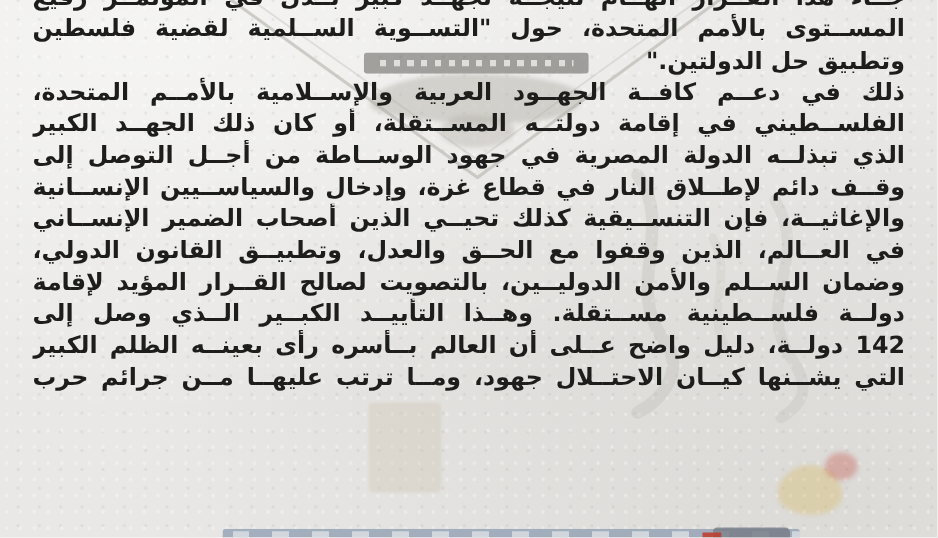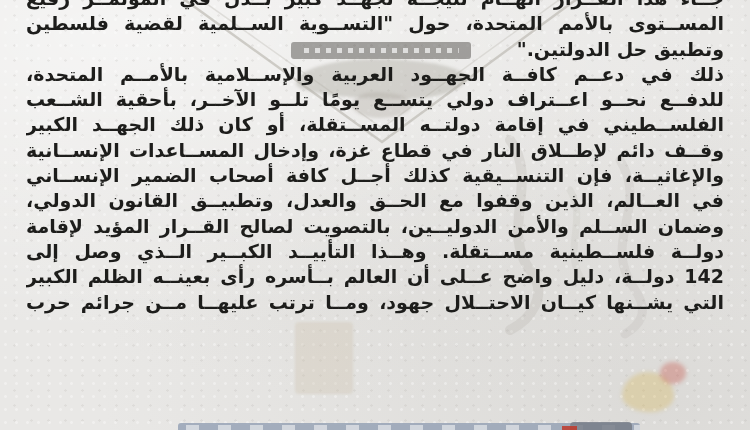--- a/index.html
+++ b/index.html
@@ -143,24 +143,24 @@
 
   <div class="footer-strip"></div>
   <div class="footer-gray-block"></div>
   <div class="footer-red-accent"></div>
 
   <div class="doc">
     <div class="line">جــاء هذا القــرار الهــام نتيجــة لجهــد كبير بــذل في المؤتمــر رفيع</div>
     <div class="line">المســتوى بالأمم المتحدة، حول "التســوية الســلمية لقضية فلسطين</div>
     <div class="line para-end">وتطبيق حل الدولتين."</div>
     <div class="line">ذلك في دعــم كافــة الجهــود العربية والإســلامية بالأمــم المتحدة،</div>
-    <div class="line">للدفــع نحــو اعــتراف دولي يتســع يومًا تلــو الآخــر، بأحقية الشــعب</div>
     <div class="line">الفلســطيني في إقامة دولتــه المســتقلة، أو كان ذلك الجهــد الكبير</div>
-    <div class="line">وقــف دائم لإطــلاق النار في قطاع غزة، وإدخال المســاعدات الإنســانية</div>
-    <div class="line">والإغاثيــة، فإن التنســيقية كذلك أجــل كافة أصحاب الضمير الإنســاني</div>
+    <div class="line">الذي تبذلــه الدولة المصرية في جهود الوســاطة من أجــل التوصل إلى</div>
+    <div class="line">وقــف دائم لإطــلاق النار في قطاع غزة، وإدخال والسياســيين الإنســانية</div>
+    <div class="line">والإغاثيــة، فإن التنســيقية كذلك تحيــي الذين أصحاب الضمير الإنســاني</div>
     <div class="line">في العــالم، الذين وقفوا مع الحــق والعدل، وتطبيــق القانون الدولي،</div>
     <div class="line">وضمان الســلم والأمن الدوليــين، بالتصويت لصالح القــرار المؤيد لإقامة</div>
     <div class="line">دولــة فلســطينية مســتقلة. وهــذا التأييــد الكبــير الــذي وصل إلى</div>
     <div class="line">142 دولــة، دليل واضح عــلى أن العالم بــأسره رأى بعينــه الظلم الكبير</div>
     <div class="line">التي يشــنها كيــان الاحتــلال جهود، ومــا ترتب عليهــا مــن جرائم حرب</div>
   </div>
 
 </div>
 
 </body></html>

